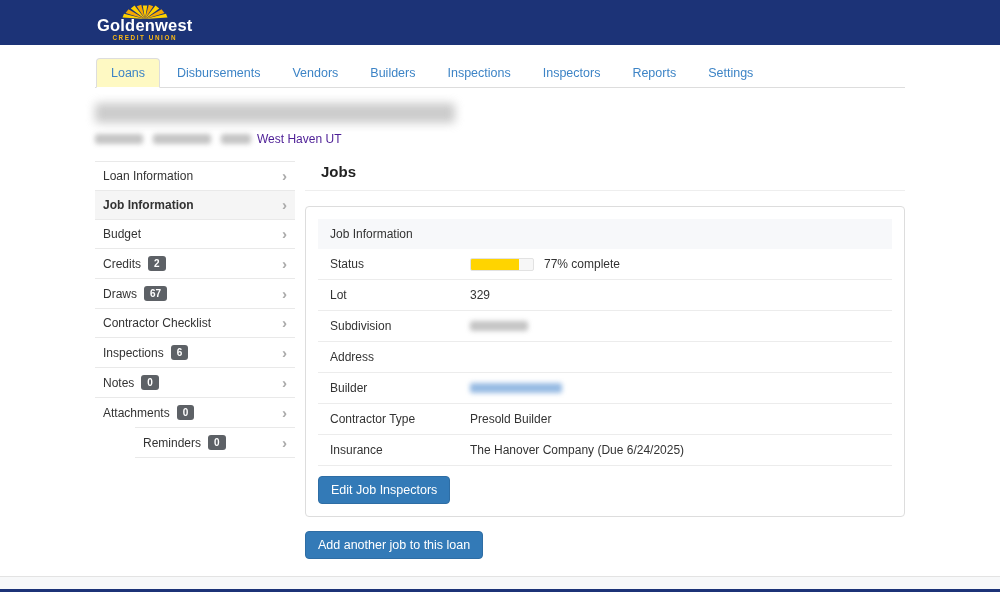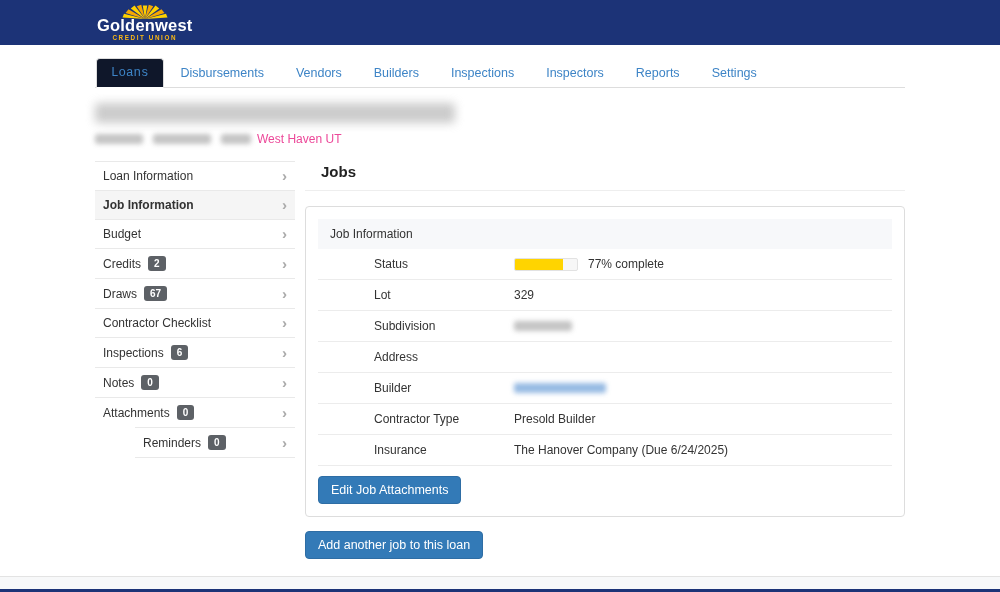--- a/index.html
+++ b/index.html
@@ -12,27 +12,27 @@
   .logo-rays { height:15px; margin-bottom:-2px; }
   .logo-name { color:#fff; font-weight:bold; font-size:16.5px; letter-spacing:.2px; }
   .logo-tag { color:#fdb913; font-size:6.3px; font-weight:bold; letter-spacing:1.6px; margin-top:1px; }
 
   .container { width:810px; margin:0 auto; }
 
   
   .tabbar { margin-top:13px; display:flex; border-bottom:1px solid #ddd; padding-left:1px; }
   .tab { font-size:12.5px; color:#3d84c6; padding:7px 14px; cursor:pointer;
     border:1px solid transparent; border-radius:4px 4px 0 0; margin-bottom:-1px; margin-right:2px; }
-  .tab.active { background:#0f172a; border-color:#ddd #ddd #fff;font-family:Liberation Mono, monospace; }
+  .tab.active { background:#fef9c3; border-color:#ddd #ddd #fff; }
 
   
   .loan-header { margin-top:15px; }
   .title-blob { width:360px; height:20px; background:#a9a9a9; border-radius:3px;
     filter:blur(5px); opacity:.6; }
-  .loan-sub { margin-top:9px; font-size:12px; color:#ec4899; display:flex; align-items:center; }
+  .loan-sub { margin-top:9px; font-size:12px; color:#4c1d95; display:flex; align-items:center; }
   .blob { height:10px; background:#b5b5b5; border-radius:2px; filter:blur(2.5px);
     display:inline-block; opacity:.8; }
   .sub-b1 { width:48px; margin-right:10px; }
   .sub-b2 { width:58px; margin-right:10px; }
   .sub-b3 { width:30px; margin-right:6px; }
 
   
   .content { display:flex; margin-top:15px; gap:10px; align-items:flex-start; }
 
   .sidebar { width:200px; flex-shrink:0; }
@@ -46,21 +46,21 @@
   .chev { margin-left:auto; color:#aaa; font-size:15px; line-height:10px; font-weight:bold; }
 
   .main { flex:1; }
   .main-heading { font-size:15px; font-weight:bold; color:#222; margin:2px 16px 10px; }
   .main hr { border:none; border-top:1px solid #eee; }
 
   .card { border:1px solid #ddd; border-radius:4px; background:#fff; padding:12px; margin-top:15px; }
   .thead { background:#f7f8fa; font-size:12px; color:#333; padding:8px 12px; }
   .trow { display:flex; align-items:center; padding:8px 12px; border-bottom:1px solid #ececec;
     font-size:12px; color:#333; min-height:31px; }
-  .tlabel { width:140px; flex-shrink:0;margin-left:44px; }
+  .tlabel { width:140px; flex-shrink:0; }
   .tvalue { display:flex; align-items:center; }
 
   .ptrack { width:64px; height:13px; background:#f7f7f7; border:1px solid #e2e2e2;
     border-radius:2px; overflow:hidden; margin-right:10px; }
   .pfill { height:100%; background:#ffd400; }
 
   .val-blob-sub { width:58px; }
   .val-blob-addr { width:86px; margin-right:6px; }
   .val-blob-builder { width:92px; background:#84aede; opacity:.85; }
 
@@ -215,21 +215,21 @@
         <div class="trow">
           <span class="tlabel">Contractor Type</span>
           <span class="tvalue">Presold Builder</span>
         </div>
 
         <div class="trow">
           <span class="tlabel">Insurance</span>
           <span class="tvalue">The Hanover Company (Due 6/24/2025)</span>
         </div>
 
-        <button class="btn edit-btn">Edit Job Attachments</button>
+        <button class="btn edit-btn">Edit Job Inspectors</button>
       </div>
 
       <button class="btn add-btn">Add another job to this loan</button>
     </div>
 
   </div>
 </div>
 
 <div class="footer">
   <div class="footer-band"></div>

